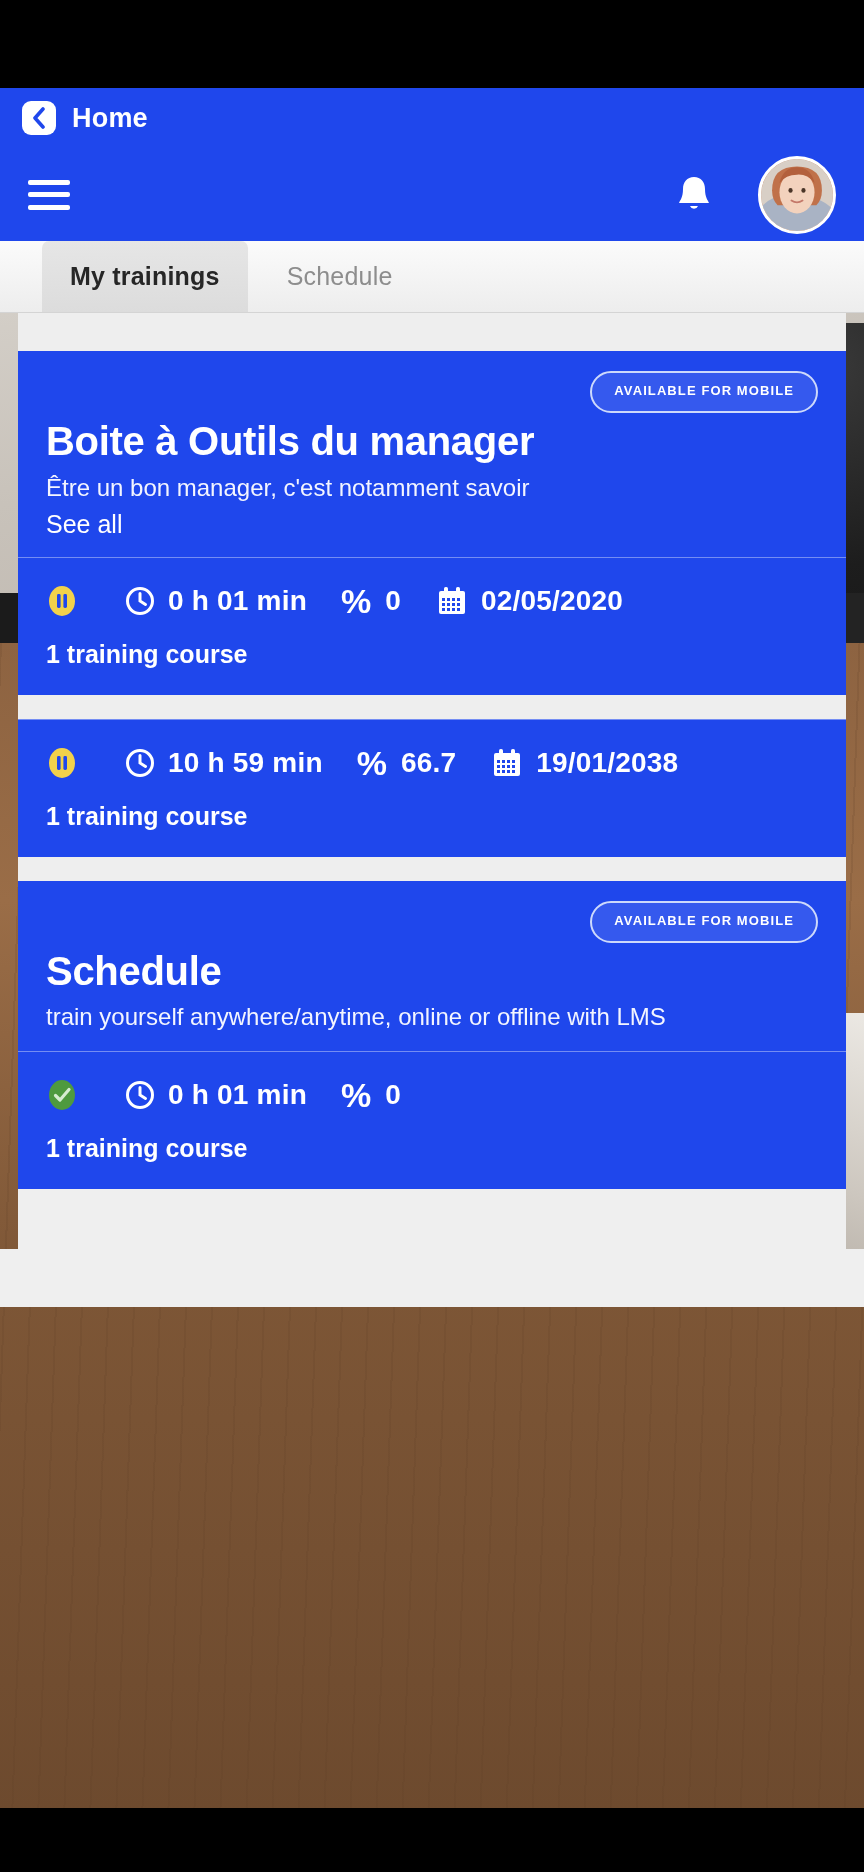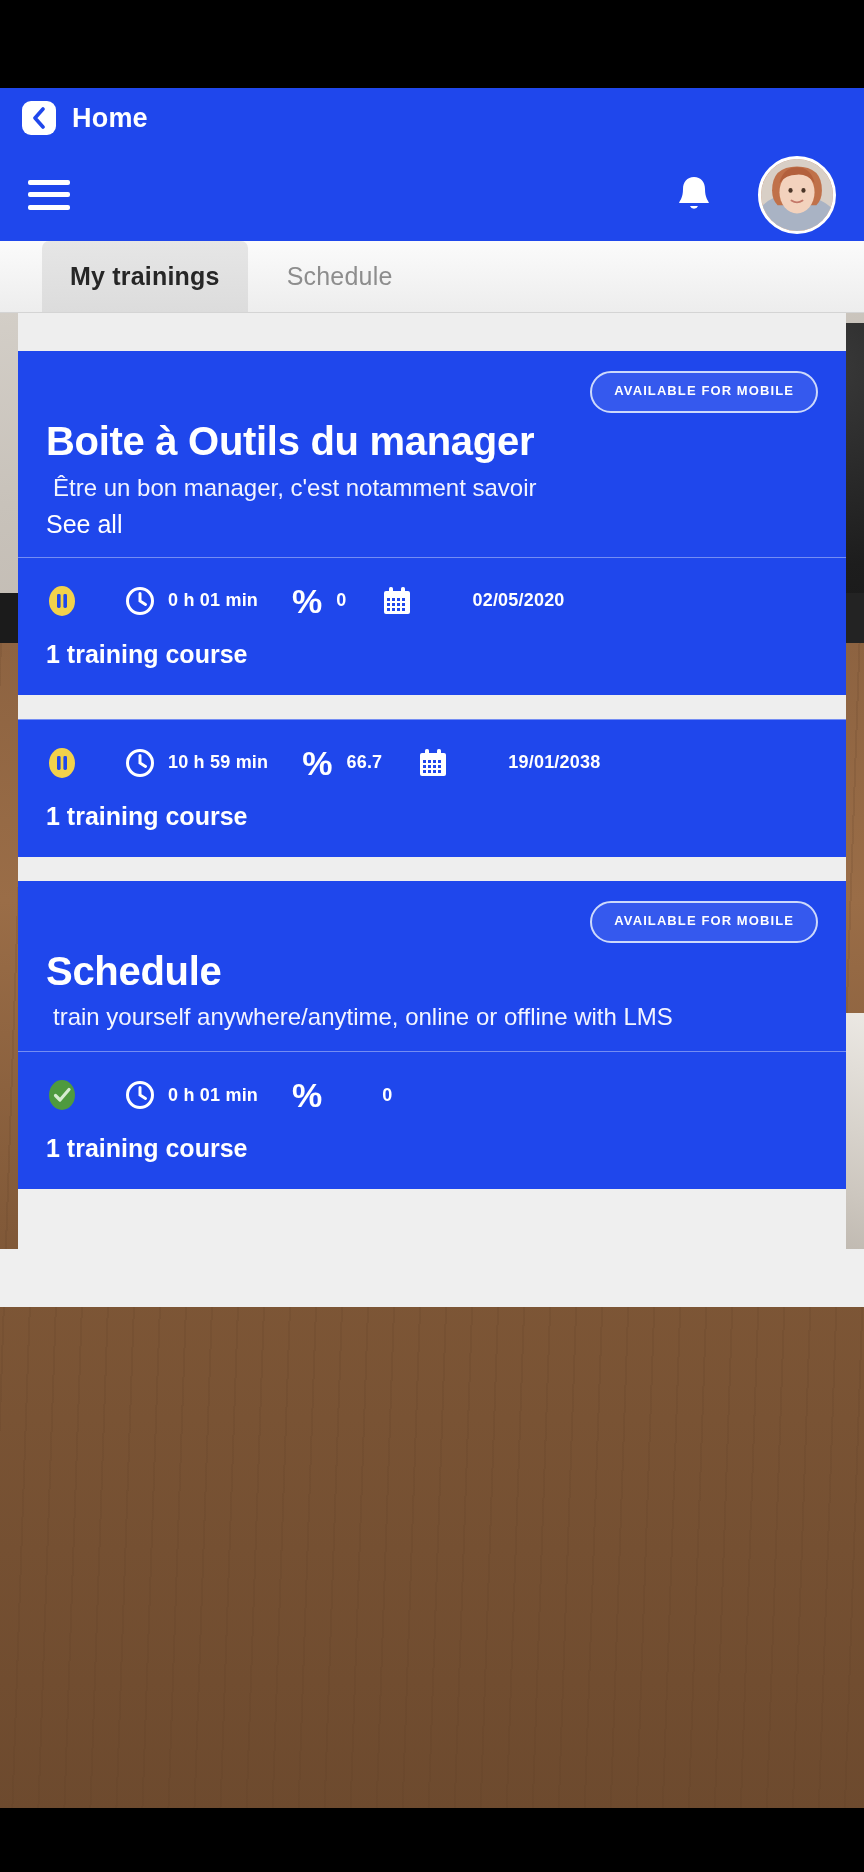--- a/index.html
+++ b/index.html
@@ -102,34 +102,34 @@
   .badge-row { display:flex; justify-content:flex-end; min-height:42px; }
   .badge {
     border:2px solid #cdd9fb; border-radius:26px;
     background:rgba(255,255,255,.10);
     padding:10px 22px; font-size:13px; font-weight:700; letter-spacing:1.1px; color:#fff;
     white-space:nowrap;
   }
   .card-title { font-size:40px; font-weight:700; line-height:1.12; letter-spacing:-.3px; margin-top:6px; }
   .card-desc {
     font-size:24px; font-weight:400; line-height:1.28; margin-top:9px; color:#f3f5ff;
-    max-height:58px; overflow:hidden;margin-left:7px;
+    max-height:58px; overflow:hidden;
   }
   .see-all {
     font-size:25px; color:#fff; margin-top:6px; display:inline-block;
   }
   .card-spacer-tall { height:118px; }
 
   .divider { height:1px; background:rgba(255,255,255,.38); }
 
   .stats { display:flex; align-items:center; padding:26px 28px 0 28px; gap:0; }
   .stat { display:flex; align-items:center; margin-right:34px; }
-  .stat:last-child { margin-right:0;gap:46px; }
+  .stat:last-child { margin-right:0; }
   .stat-ico { display:flex; align-items:center; justify-content:center; margin-right:12px; }
-  .stat-val { font-size:18px; font-weight:700; white-space:nowrap; letter-spacing:.2px; }
+  .stat-val { font-size:28px; font-weight:700; white-space:nowrap; letter-spacing:.2px; }
   .pct-sign { font-size:34px; font-weight:700; margin-right:14px; line-height:1; }
 
   .course-count {
     text-align:left; font-size:25px; font-weight:700; padding:22px 28px 26px 28px;
   }
 
   .bottom-strip { height:60px; background:#efefef; margin:0 18px; }
   .bottom-fill { height:58px; background:#efefef; }
 </style>
 </head>

